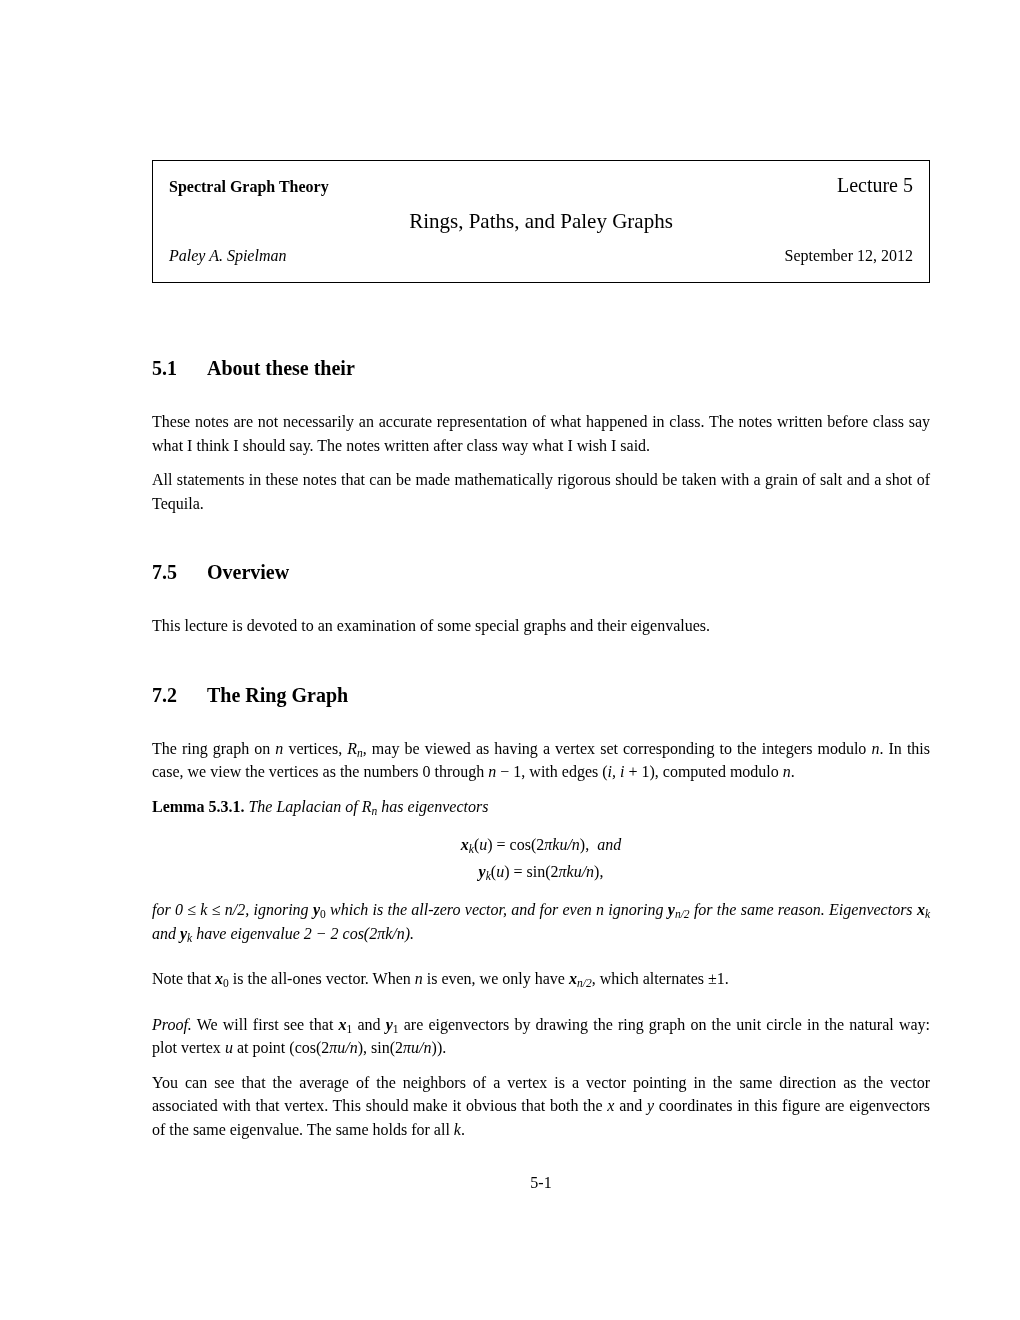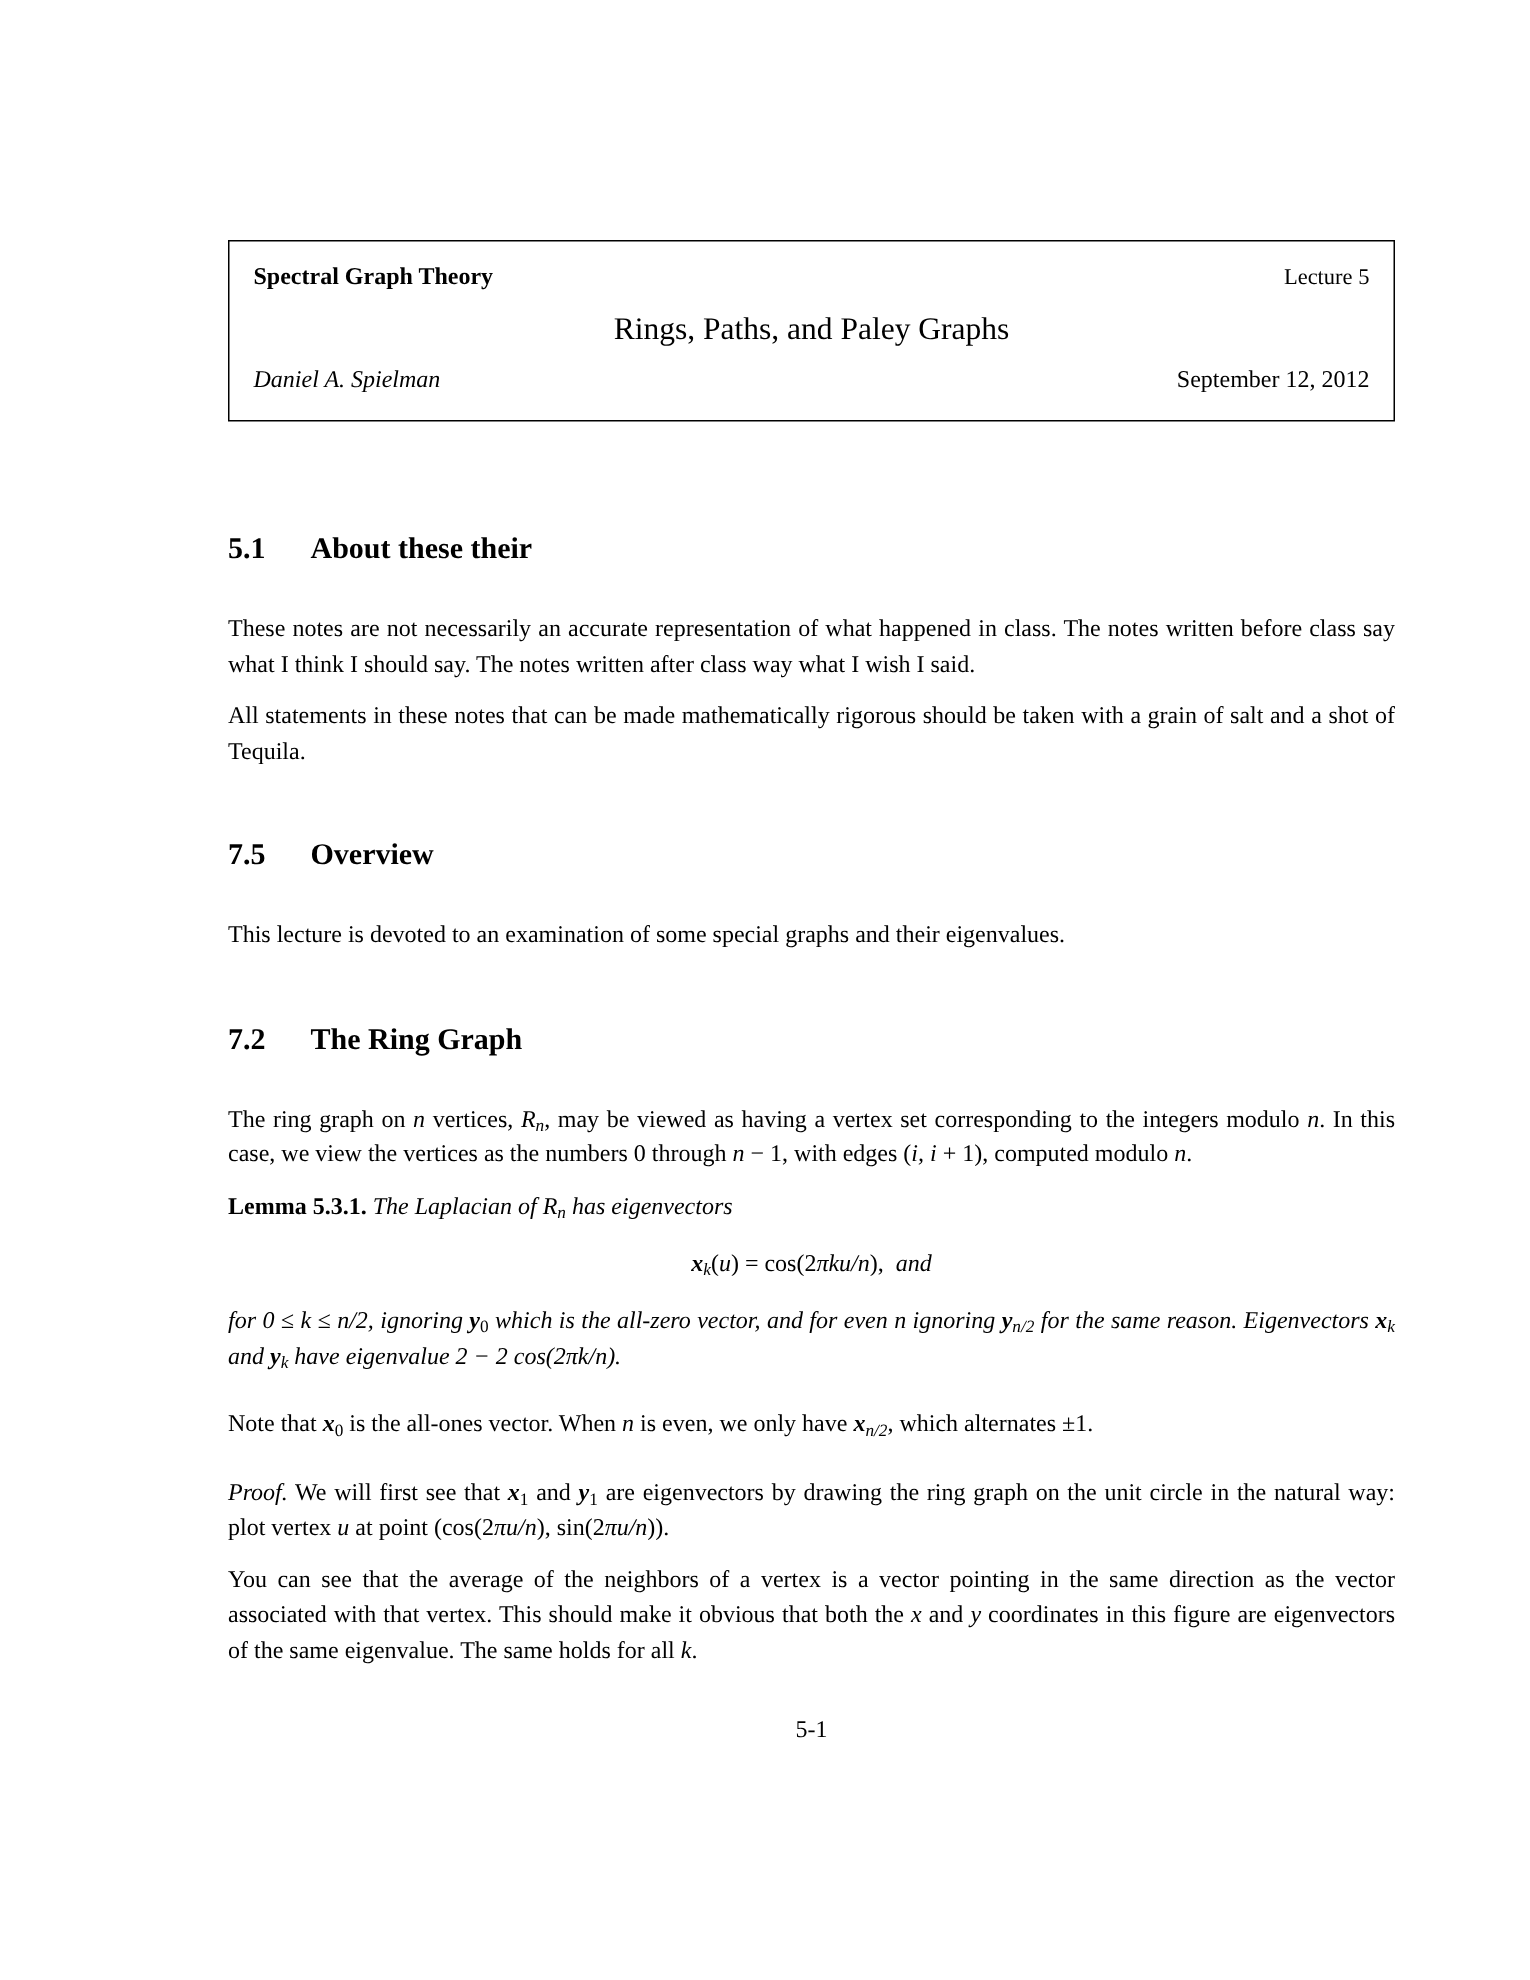--- a/index.html
+++ b/index.html
@@ -26,21 +26,21 @@
     padding: 14px 16px 16px 16px;
     box-sizing: border-box;
   }
   .hb-row {
     display: flex;
     justify-content: space-between;
     align-items: baseline;
     line-height: 20px;
   }
   .hb-course { font-weight: bold; font-size: 16px; }
-  .hb-lecture { font-size: 15px; }
+  .hb-lecture { font-size: 20px; }
   .hb-title {
     text-align: center;
     font-size: 21px;
     margin: 11px 0 12px 0;
     line-height: 26px;
   }
   .hb-author { font-style: italic; font-size: 16px; }
   .hb-date { font-size: 16px; }
   
   h2 {
@@ -82,21 +82,21 @@
 <div class="page">
   <div class="content">
 
     <div class="header-box">
       <div class="hb-row">
         <span class="hb-course">Spectral Graph Theory</span>
         <span class="hb-lecture">Lecture 5</span>
       </div>
       <div class="hb-title">Rings, Paths, and Paley Graphs</div>
       <div class="hb-row">
-        <span class="hb-author">Daniel A. Spielman</span>
+        <span class="hb-author">Paley A. Spielman</span>
         <span class="hb-date">September 12, 2012</span>
       </div>
     </div>
 
     <h2 class="first-section">
       <span class="sec-num">5.1</span><span class="sec-title">About these their</span>
     </h2>
 
     <p>These notes are not necessarily an accurate representation of what happened in class. The notes written before class say what I think I should say. The notes written after class way what I wish I said.</p>
     <p>All statements in these notes that can be made mathematically rigorous should be taken with a grain of salt and a shot of Tequila.</p>
@@ -110,20 +110,21 @@
     <h2>
       <span class="sec-num">7.2</span><span class="sec-title">The Ring Graph</span>
     </h2>
 
     <p class="para"><span>The ring graph on </span><span class="i">n</span><span> vertices, </span><span class="i">R</span><span class="i sub">n</span><span>, may be viewed as having a vertex set corresponding to the integers modulo </span><span class="i">n</span><span>. In this case, we view the vertices as the numbers 0 through </span><span class="i">n</span><span> − 1, with edges (</span><span class="i">i, i</span><span> + 1), computed modulo </span><span class="i">n</span><span>.</span></p>
 
     <p class="para"><span class="b">Lemma 5.3.1.</span><span class="i"> The Laplacian of </span><span class="i">R</span><span class="i sub">n</span><span class="i"> has eigenvectors</span></p>
 
     <div class="eq-block">
       <div><span class="bi">x</span><span class="i sub">k</span><span>(</span><span class="i">u</span><span>) = cos(2</span><span class="i">πku/n</span><span>),&nbsp;&nbsp;</span><span class="i">and</span></div>
+      <div><span class="bi">y</span><span class="i sub">k</span><span>(</span><span class="i">u</span><span>) = sin(2</span><span class="i">πku/n</span><span>),</span></div>
     </div>
 
     <p class="para"><span class="i">for 0 ≤ </span><span class="i">k</span><span class="i"> ≤ </span><span class="i">n/</span><span class="i">2, ignoring </span><span class="bi">y</span><span class="sub">0</span><span class="i"> which is the all-zero vector, and for even </span><span class="i">n</span><span class="i"> ignoring </span><span class="bi">y</span><span class="i sub">n/2</span><span class="i"> for the same reason. Eigenvectors </span><span class="bi">x</span><span class="i sub">k</span><span class="i"> and </span><span class="bi">y</span><span class="i sub">k</span><span class="i"> have eigenvalue 2 − 2 cos(2</span><span class="i">πk/n</span><span class="i">).</span></p>
 
     <p class="para after-lemma"><span>Note that </span><span class="bi">x</span><span class="sub">0</span><span> is the all-ones vector. When </span><span class="i">n</span><span> is even, we only have </span><span class="bi">x</span><span class="i sub">n/2</span><span>, which alternates ±1.</span></p>
 
     <p class="para after-lemma"><span class="i">Proof.</span><span> We will first see that </span><span class="bi">x</span><span class="sub">1</span><span> and </span><span class="bi">y</span><span class="sub">1</span><span> are eigenvectors by drawing the ring graph on the unit circle in the natural way: plot vertex </span><span class="i">u</span><span> at point (cos(2</span><span class="i">πu/n</span><span>), sin(2</span><span class="i">πu/n</span><span>)).</span></p>
 
     <p class="para"><span>You can see that the average of the neighbors of a vertex is a vector pointing in the same direction as the vector associated with that vertex. This should make it obvious that both the </span><span class="i">x</span><span> and </span><span class="i">y</span><span> coordinates in this figure are eigenvectors of the same eigenvalue. The same holds for all </span><span class="i">k</span><span>.</span></p>
 

